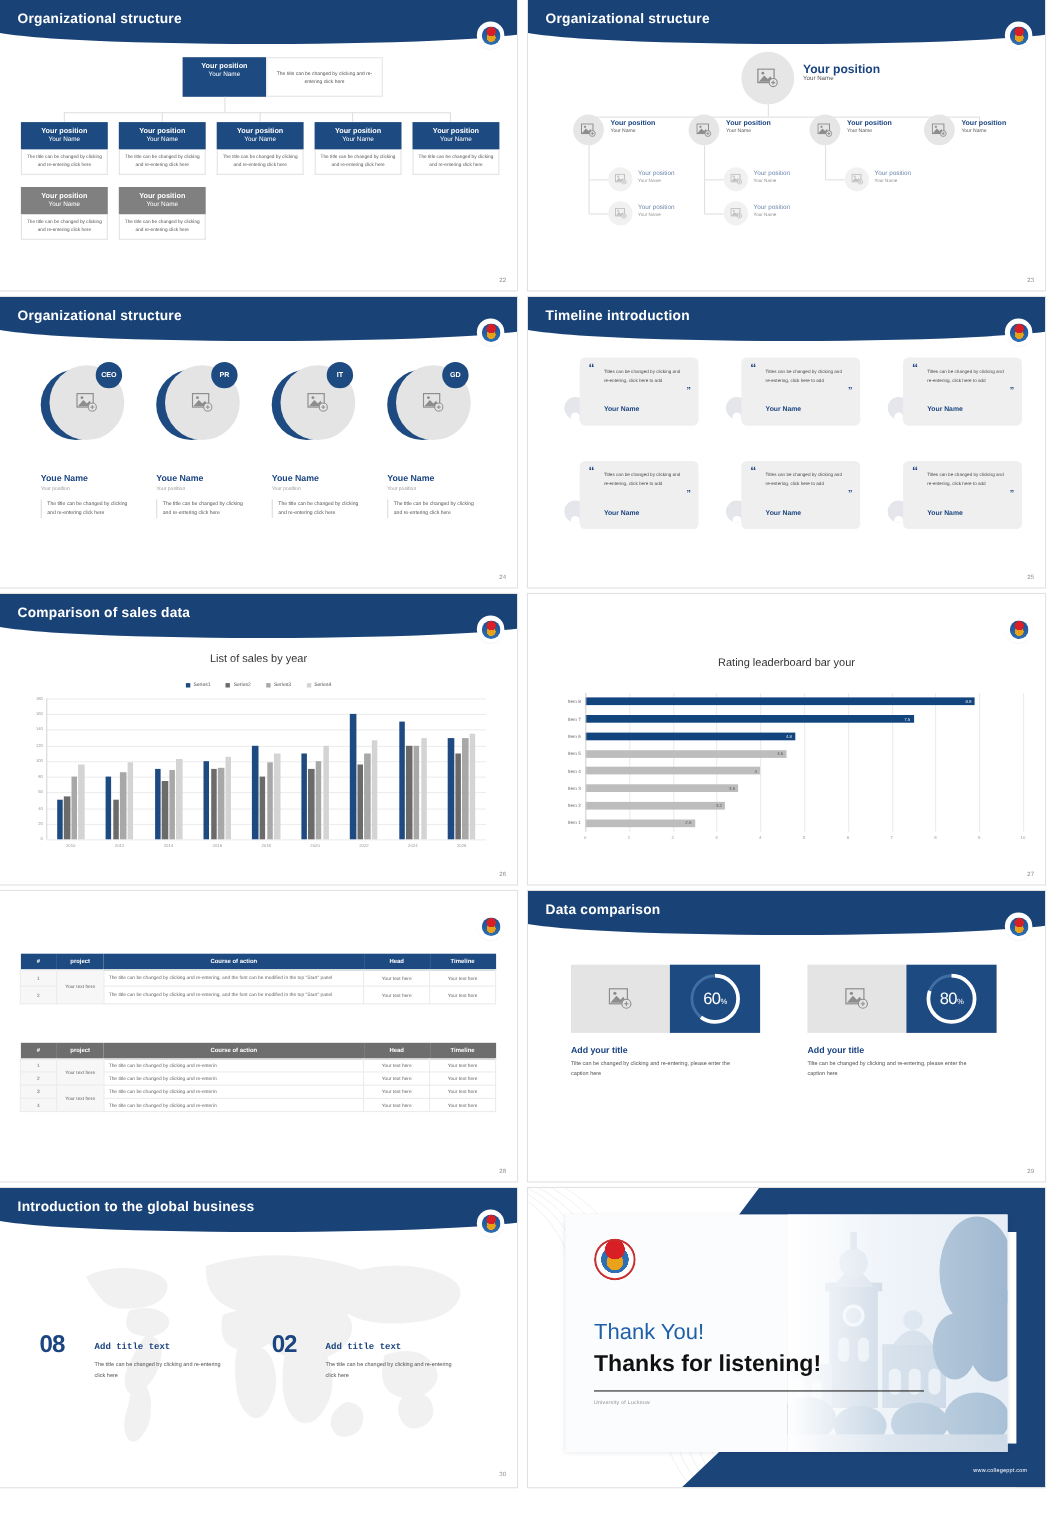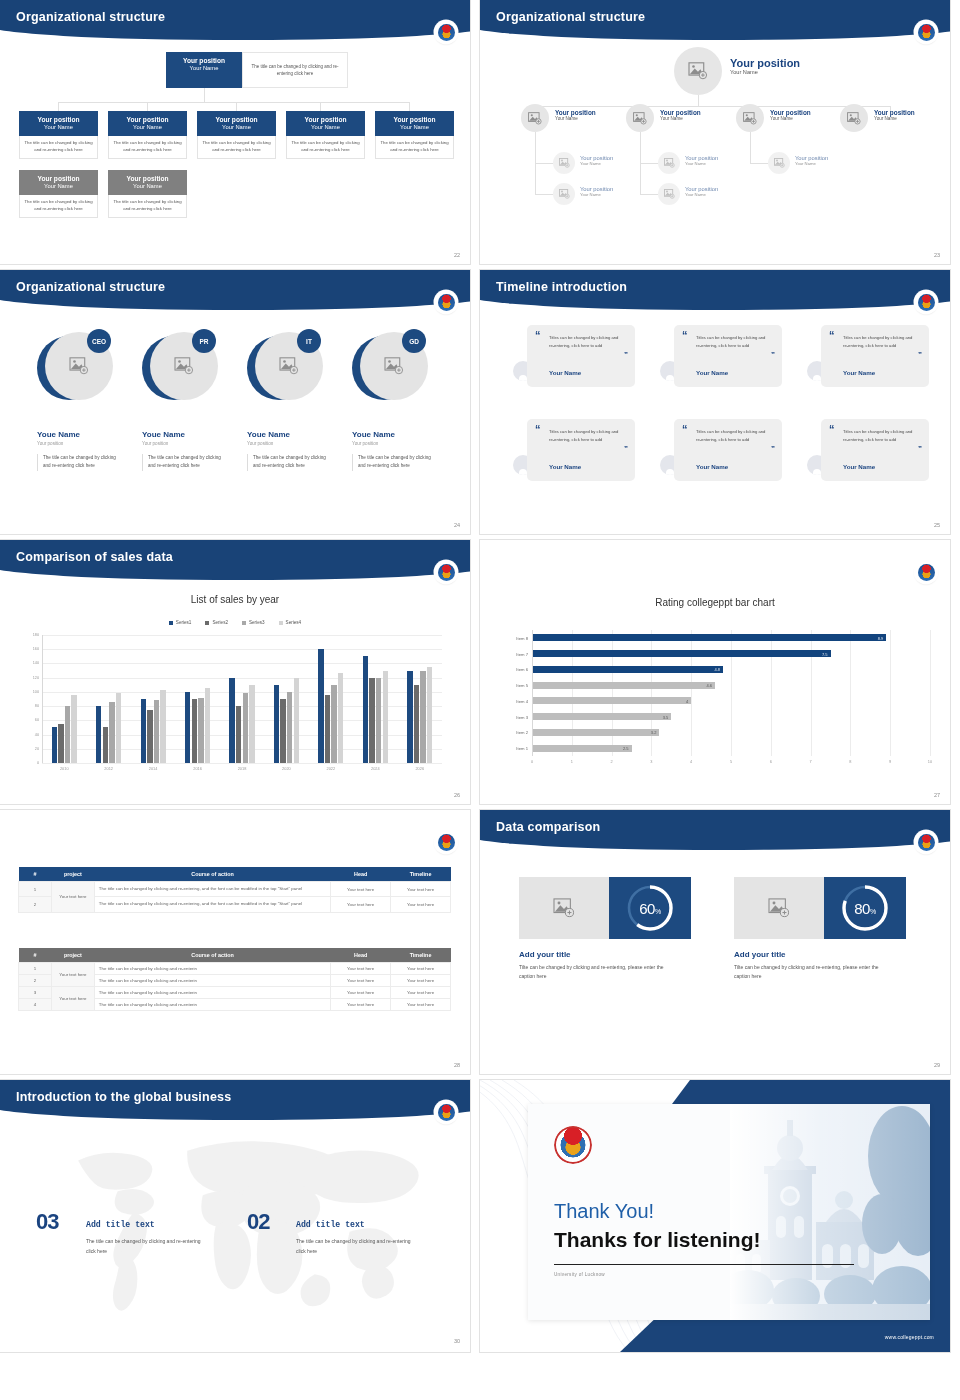--- a/index.html
+++ b/index.html
@@ -106,21 +106,21 @@
   .pcap { position:absolute; font-size:5px; color:#555; line-height:1.8; width:160px; }
 
   
   .bignum { position:absolute; font-size:22px; font-weight:bold; color:#1b4480; letter-spacing:-1px; }
   .addt { position:absolute; font-size:8.2px; font-weight:bold; color:#1b4480;font-family:Liberation Mono, monospace; }
   .addc { position:absolute; font-size:5px; color:#555; line-height:2; width:125px; }
 
   
   .ty { position:absolute; left:0; top:0; width:470px; height:264px; background:#fff; overflow:hidden; box-shadow:0 0 0 1px #e2e2e2; }
   .ty-navy { position:absolute; }
-  .ty-card { position:absolute; left:48px; top:24px; width:402px; height:216px; background:#fbfcfd; box-shadow:0 1px 5px rgba(0,0,0,.10); overflow:hidden; }
+  .ty-card { position:absolute; left:34px; top:24px; width:402px; height:216px; background:#fbfcfd; box-shadow:0 1px 5px rgba(0,0,0,.10); overflow:hidden; }
   .ty-photo { position:absolute; right:0; top:0; width:200px; height:216px; }
   .ty-logo { position:absolute; left:26px; top:22px; width:38px; height:38px; border-radius:50%;
      background:
       radial-gradient(circle at 50% 26%, #d81f26 0 26%, transparent 27%),
       radial-gradient(circle at 50% 56%, #eaa21a 0 26%, transparent 27%),
       radial-gradient(circle at 50% 50%, #2e6fb3 0 46%, transparent 47%),
       #fff;
      box-shadow:inset 0 0 0 2px #c7312f; }
   .ty-h1 { position:absolute; left:26px; top:96px; font-size:20px; color:#1f5fa8; font-weight:400; }
   .ty-h2 { position:absolute; left:26px; top:124px; font-size:21px; color:#111; font-weight:bold; }
@@ -649,21 +649,21 @@
   </div>
   </div>
 
   <div class="cell">
   <div class="slide">
     <div class="logo">
           <div class="logo-in"></div>
         </div>
 
     <div class="body">
-      <div class="ctitle" style="top:15px;">Rating collegeppt bar chart</div>
+      <div class="ctitle" style="top:15px;">Rating leaderboard bar your</div>
       <div class="plot" id="hplot" style="left:52px;top:48px;width:398px;height:126px;">
             <div class="vgrid" style="left: 0px;"></div>
             <div class="xtick" style="left: 0px; top: 126px; position: absolute;">0</div>
             <div class="vgrid" style="left: 39.8px;"></div>
             <div class="xtick" style="left: 39.8px; top: 126px; position: absolute;">1</div>
             <div class="vgrid" style="left: 79.6px;"></div>
             <div class="xtick" style="left: 79.6px; top: 126px; position: absolute;">2</div>
             <div class="vgrid" style="left: 119.4px;"></div>
             <div class="xtick" style="left: 119.4px; top: 126px; position: absolute;">3</div>
             <div class="vgrid" style="left: 159.2px;"></div>
@@ -881,21 +881,21 @@
           <path d="M198 96 q24-6 32 12 8 20 0 40 -8 20-20 14 -12-8-14-32 -2-22 2-34z"></path>
           <path d="M232 56 q40-10 62 4 18 12 8 30 -12 20-44 18 -30-2-34-24 -4-20 8-28z"></path>
           <path d="M246 92 q30-4 38 18 8 24-4 44 -12 20-26 12 -14-10-14-38 0-24 6-36z"></path>
           <path d="M300 28 q40-14 80-4 34 10 26 28 -10 20-52 22 -44 2-58-14 -12-14 4-32z"></path>
           <path d="M336 104 q30-10 44 6 12 14 0 26 -14 14-34 6 -18-8-10-38z"></path>
           <path d="M356 140 q18-4 24 8 6 14-6 22 -14 8-22-4 -8-14 4-26z"></path>
           <path d="M300 148 q16 2 16 14 0 14-12 18 -14 4-18-8 -4-14 14-24z"></path>
         </g>
       </svg>
 
-      <div class="bignum" style="left:36px;top:87px;">03</div>
+      <div class="bignum" style="left:36px;top:87px;">08</div>
       <div class="addt" style="left:86px;top:98px;">Add title text</div>
       <div class="addc" style="left:86px;top:114px;">The title can be changed by clicking and re-entering click here</div>
 
       <div class="bignum" style="left:247px;top:87px;">02</div>
       <div class="addt" style="left:296px;top:98px;">Add title text</div>
       <div class="addc" style="left:296px;top:114px;">The title can be changed by clicking and re-entering click here</div>
     </div>
     <div class="pnum" style="bottom:8px;">30</div>
   </div>
   </div>

